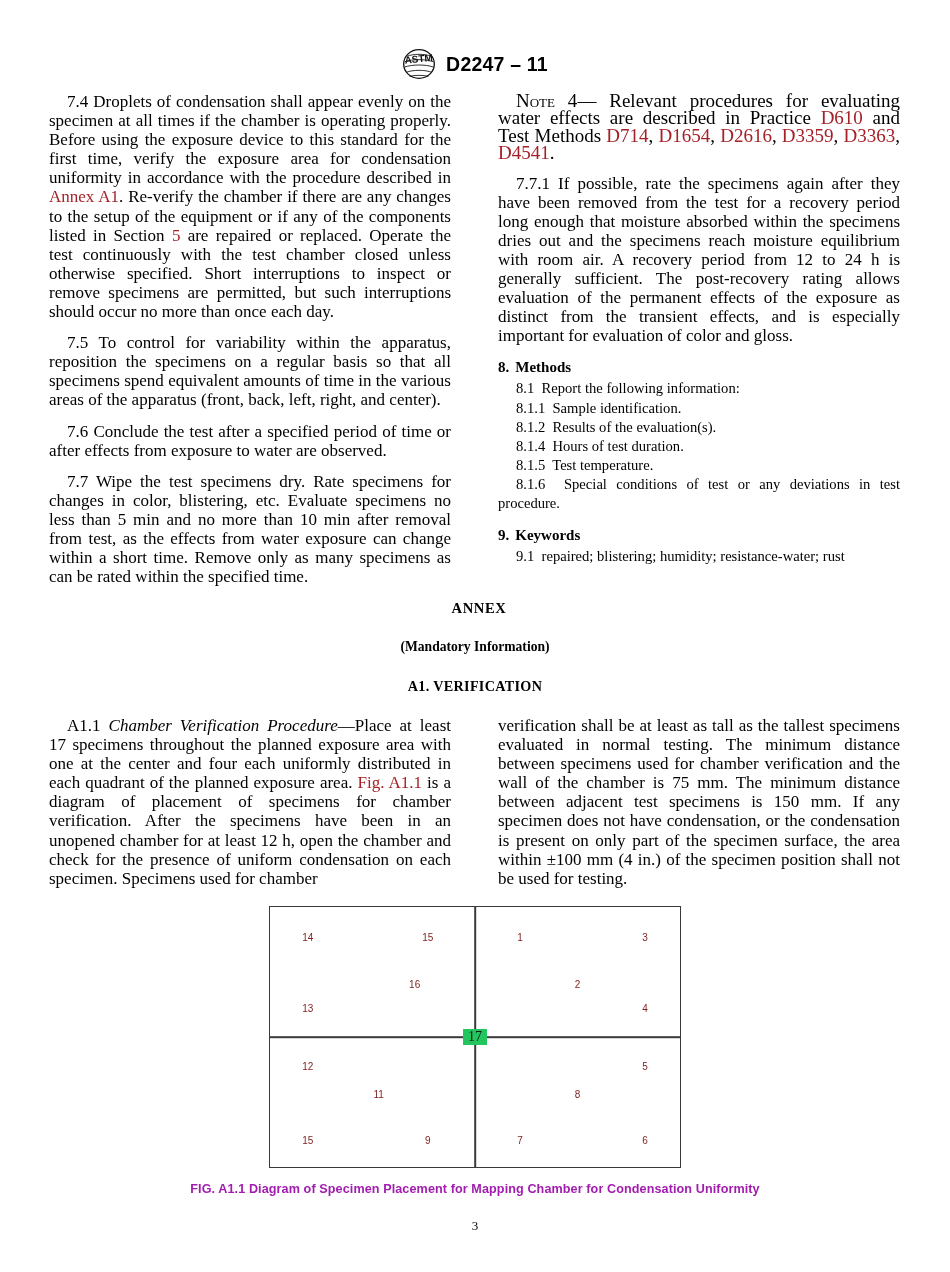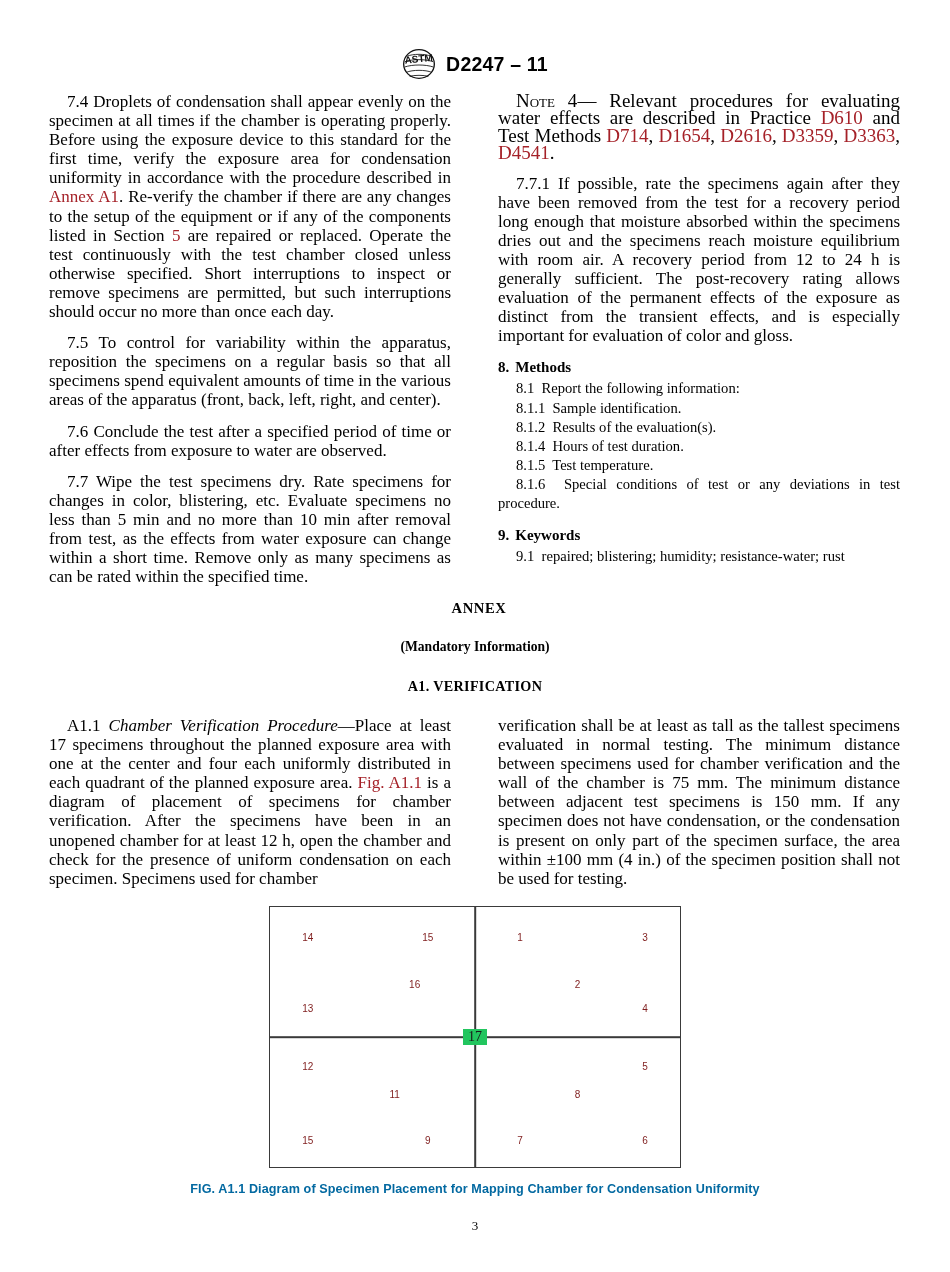--- a/index.html
+++ b/index.html
@@ -181,21 +181,21 @@
     color: #7f1d1d;
     transform: translate(-50%, -50%);
     white-space: nowrap;
   }
   .fig-caption {
     margin-top: 14px;
     text-align: center;
     font-family: "Liberation Sans", "DejaVu Sans", sans-serif;
     font-size: 12.6px;
     font-weight: bold;
-    color: #0369a1;
+    color: #a21caf;
     letter-spacing: 0.1px;
   }
 
   
   .page-number {
     position: absolute;
     top: 1218px;
     left: 0;
     width: 950px;
     text-align: center;
@@ -278,21 +278,21 @@
     <div class="fig-center-label">17</div>
   <div class="spec-num" style="left: 9.2%; top: 11.5%;">14</div>
       <div class="spec-num" style="left: 38.5%; top: 11.5%;">15</div>
       <div class="spec-num" style="left: 26.5%; top: 29.5%; margin-left: 36px;">16</div>
       <div class="spec-num" style="left: 9.2%; top: 38.8%;">13</div>
       <div class="spec-num" style="left: 61%; top: 11.5%;">1</div>
       <div class="spec-num" style="left: 91.5%; top: 11.5%;">3</div>
       <div class="spec-num" style="left: 75%; top: 29.5%;">2</div>
       <div class="spec-num" style="left: 91.5%; top: 38.8%;">4</div>
       <div class="spec-num" style="left: 9.2%; top: 61%;">12</div>
-      <div class="spec-num" style="left: 26.5%; top: 72%; margin-left: 16px;">11</div>
+      <div class="spec-num" style="left: 26.5%; top: 72%;">11</div>
       <div class="spec-num" style="left: 9.2%; top: 89.5%;">15</div>
       <div class="spec-num" style="left: 38.5%; top: 89.5%;">9</div>
       <div class="spec-num" style="left: 91.5%; top: 61%;">5</div>
       <div class="spec-num" style="left: 75%; top: 72%;">8</div>
       <div class="spec-num" style="left: 61%; top: 89.5%;">7</div>
       <div class="spec-num" style="left: 91.5%; top: 89.5%;">6</div>
     </div>
   <div class="fig-caption">FIG. A1.1 Diagram of Specimen Placement for Mapping Chamber for Condensation Uniformity</div>
 </div>
 

